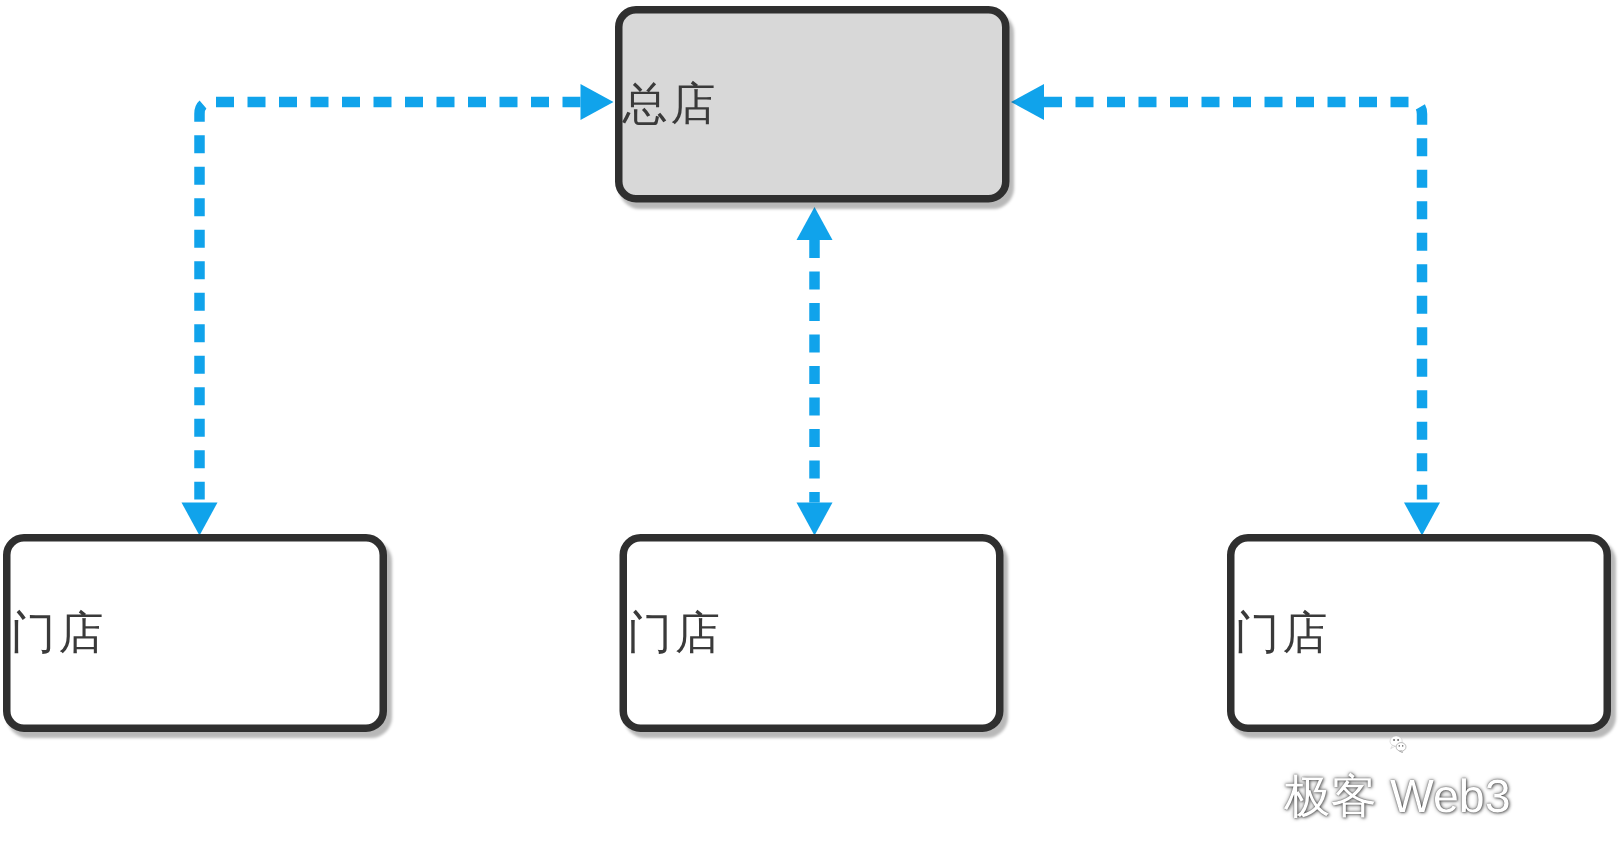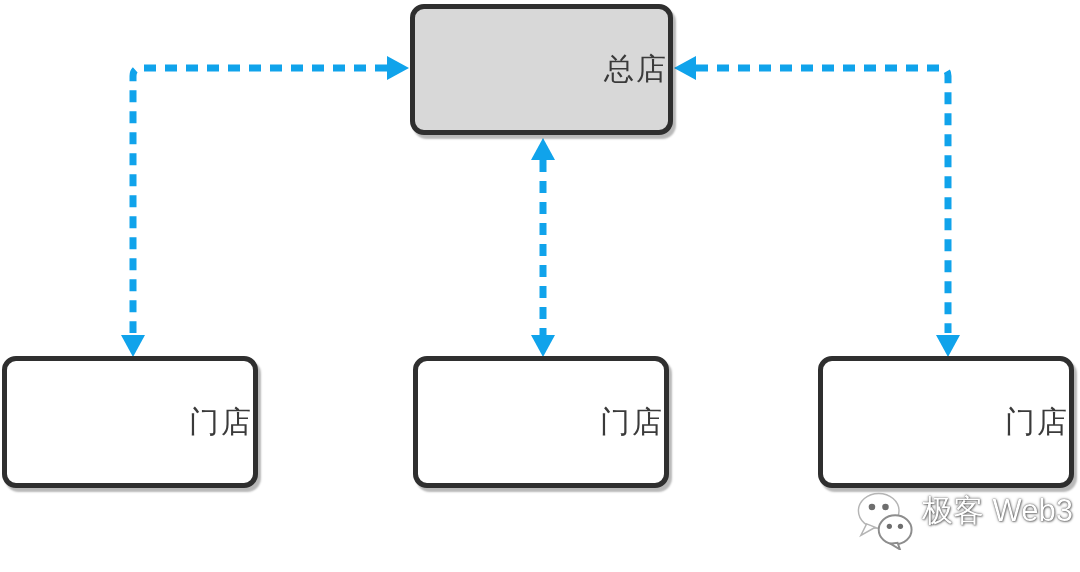--- a/index.html
+++ b/index.html
@@ -32,42 +32,44 @@
     fill: var(--accent, #10A3EB);
     stroke: none;
   }
   .node {
     position: absolute;
     box-sizing: border-box;
     border: 5px solid var(--node-border, #2F2F2F);
     border-radius: 14px;
     display: flex;
     align-items: center;
-    justify-content: flex-end;
+    justify-content: flex-start;
     font-size: 30px;
     letter-spacing: 2px;
     color: var(--text-color, #3A3A3A);
     box-shadow: 3px 4px 2px rgba(0,0,0,0.28);
   }
   .node-head {
     left: 410px; top: 4px;
     width: 263px; height: 131px;
     background: var(--head-fill, #D8D8D8);
   }
   .node-store { background: var(--store-fill, #ffffff); top: 356px; width: 256px; height: 132px; }
   .node-store-left   { left: 2px; }
   .node-store-middle { left: 413px; }
   .node-store-right  { left: 818px; }
 
   .watermark {
     position: absolute;
     left: 856px; top: 490px;
     height: 62px;
     display: flex;
+    align-items: center;
     gap: 8px;
+    flex-direction: column;
   }
   .watermark-icon { width: 58px; height: 60px; }
   .wm-bubble {
     fill: var(--watermark-text, #ffffff);
     stroke: #b5b5b5;
     stroke-width: 1.5;
   }
   .wm-bubble-front { stroke: #8d8d8d; stroke-width: 2; }
   .wm-eye { fill: #6e6e6e; stroke: none; }
   .watermark-text {

